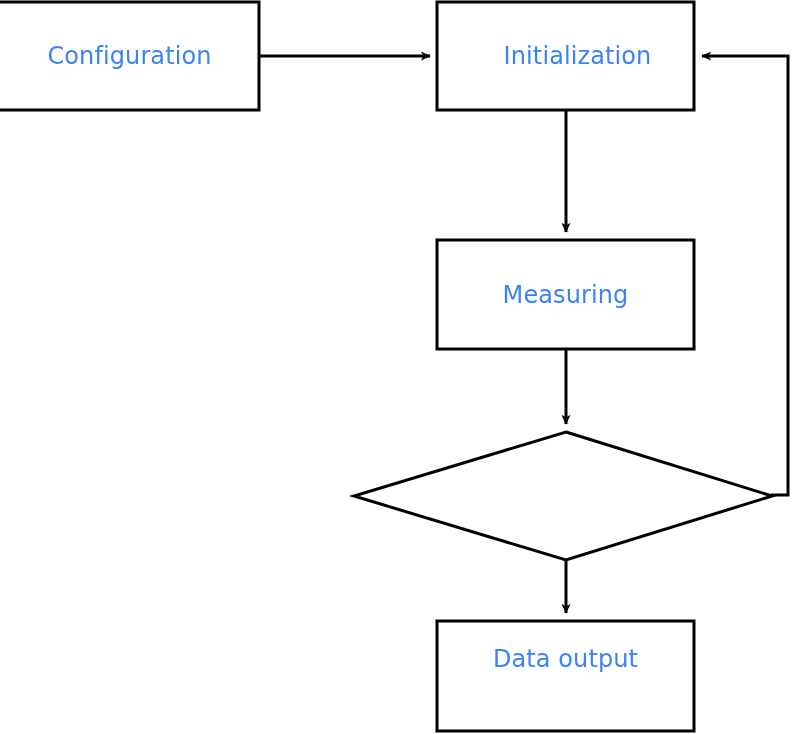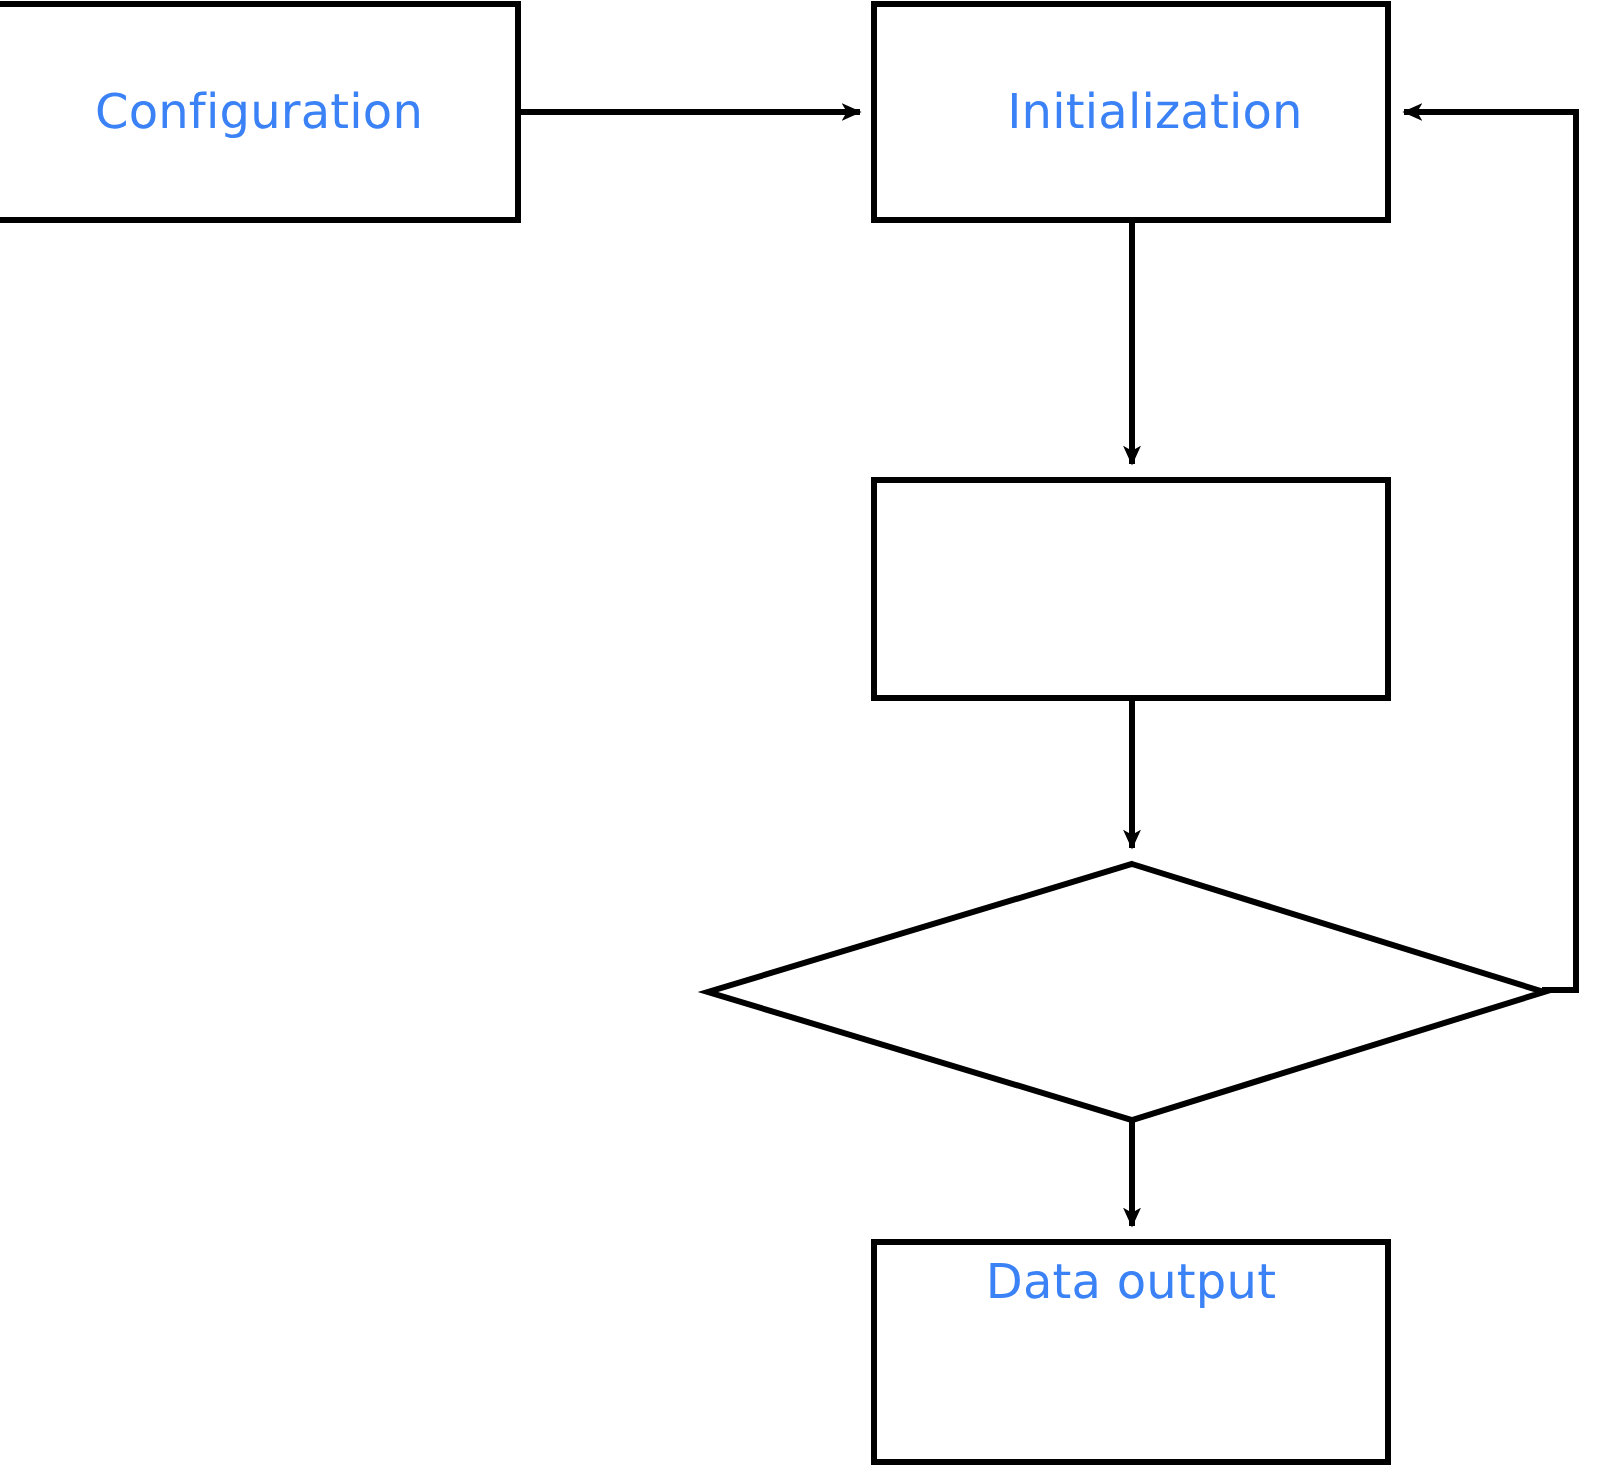--- a/index.html
+++ b/index.html
@@ -35,21 +35,21 @@
     font-size: 24px;
     color: #3b82f6;
     letter-spacing: 0.1px;
     white-space: nowrap;
     pointer-events: none;
   }
   #label-configuration { left: 0px;   top: 2px;   width: 259px; height: 108px; }
   #label-initialization { left: 437px; top: 2px;   width: 257px; height: 108px; margin-left: 12px; }
   #label-measuring     { left: 437px; top: 240px; width: 257px; height: 109px; }
   #label-cycle         { left: 354px; top: 432px; width: 418px; height: 128px; }
-  #label-dataoutput    { left: 437px; top: 586px; width: 257px; height: 110px; }
+  #label-dataoutput    { left: 437px; top: 604px; width: 257px; height: 110px; }
 </style>
 </head>
 <body>
 
 <div id="flowchart-canvas">
 
   <svg id="flow-svg" viewBox="0 0 800 734" xmlns="http://www.w3.org/2000/svg">
 
     <defs>
       <marker id="arrowhead" markerWidth="10" markerHeight="9" refX="9.2" refY="4.5" orient="auto" markerUnits="userSpaceOnUse">
@@ -75,17 +75,18 @@
 
     <path d="M 566 560 L 566 613" fill="none" stroke="#000000" stroke-width="3" marker-end="url(#arrowhead)"></path>
 
     <path d="M 771 495 L 788 495 L 788 56 L 702 56" fill="none" stroke="#000000" stroke-width="3" stroke-linejoin="miter" marker-end="url(#arrowhead)"></path>
   </svg>
 
   <div class="node-label" id="label-configuration">Configuration</div>
 
   <div class="node-label" id="label-initialization">Initialization</div>
 
+  <div class="node-label" id="label-measuring">Measuring</div>
 
 
   <div class="node-label" id="label-dataoutput">Data output</div>
 
 </div>
 
 </body></html>

